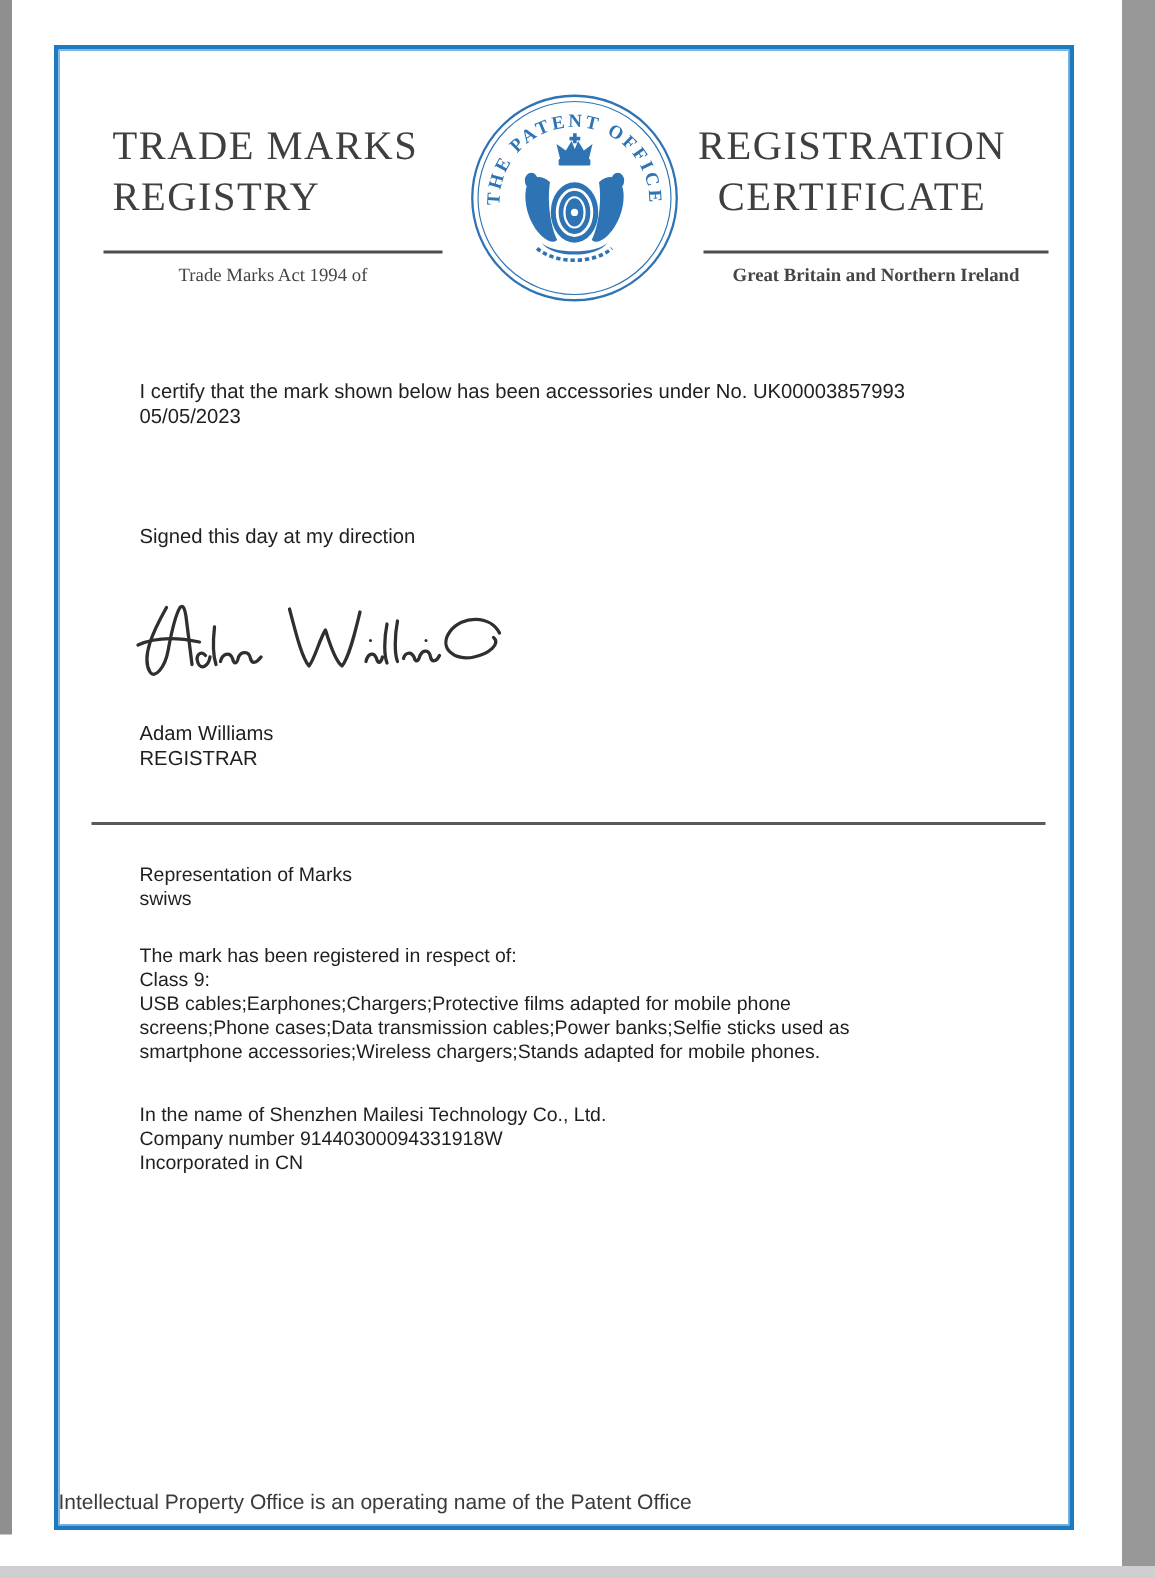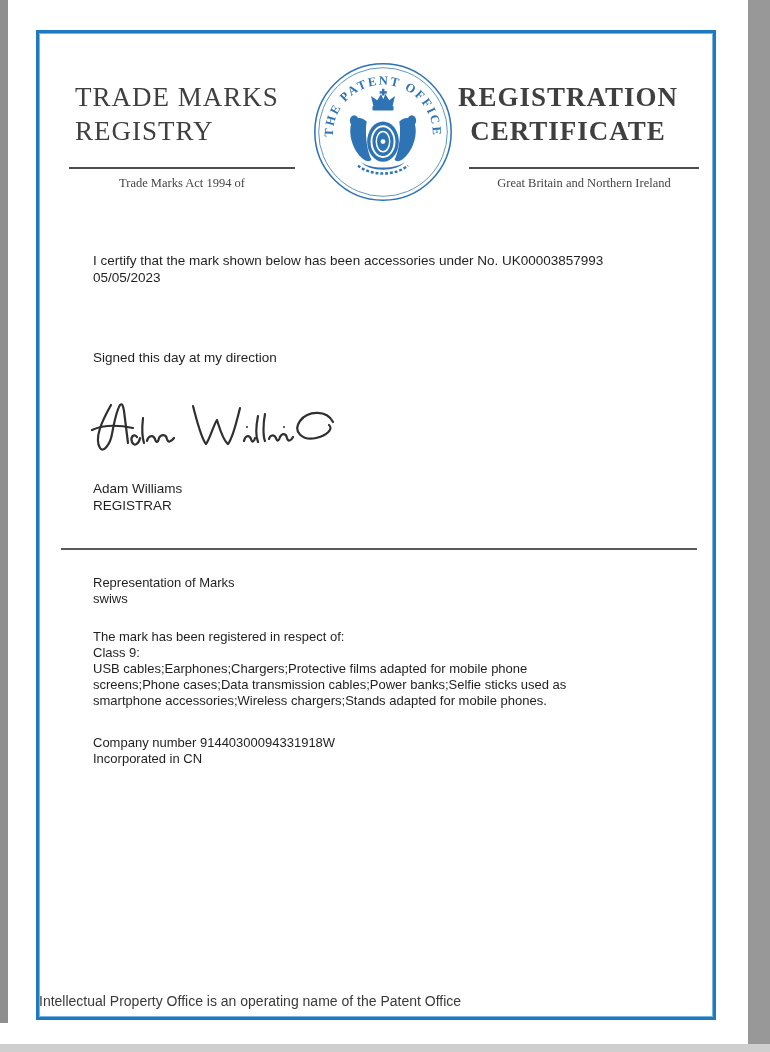--- a/index.html
+++ b/index.html
@@ -31,33 +31,33 @@
     box-shadow: inset 0 0 0 1px #7ab4e0;
   }
   
   .hdr-title {
     position: absolute;
     font-family: "Liberation Serif", serif;
     font-size: 27px; line-height: 1.25; letter-spacing: 1px;
     color: #3f3f3f;
   }
   .hdr-left-title { left: 36px; top: 48px; text-align: left; }
-  .hdr-right-title { right: 26px; top: 48px; width: 238px; text-align: center; font-weight: bold; }
+  .hdr-right-title { right: 26px; top: 48px; width: 238px; text-align: center; }
   .hdr-rule {
     position: absolute; top: 134px; height: 2px; background: #4d4d4d;
   }
   .hdr-rule-left { left: 30px; width: 226px; }
   .hdr-rule-right { right: 14px; width: 230px; }
   .hdr-sub {
     position: absolute; top: 143px;
     font-family: "Liberation Serif", serif;
     font-size: 12.5px; color: #454545; text-align: center;
   }
   .hdr-sub-left { left: 30px; width: 226px; }
-  .hdr-sub-right { right: 14px; width: 230px; }
+  .hdr-sub-right { right: 14px; width: 230px; font-weight: bold; }
   .seal {
     position: absolute; left: 272px; top: 27px; width: 144px; height: 144px;
   }
   
   .bodytext {
     position: absolute; left: 54px;
     font-size: 13.5px; line-height: 17px; color: #1f1f1f;
   }
   .certify-block { top: 219px; }
   .signed-line { top: 316px; }
@@ -181,19 +181,20 @@
 
   <div class="smalltext respect-block">
     <div>The mark has been registered in respect of:</div>
     <div>Class 9:</div>
     <div>USB cables;Earphones;Chargers;Protective films adapted for mobile phone</div>
     <div>screens;Phone cases;Data transmission cables;Power banks;Selfie sticks used as</div>
     <div>smartphone accessories;Wireless chargers;Stands adapted for mobile phones.</div>
   </div>
 
   <div class="smalltext owner-block">
+    <div>In the name of Shenzhen Mailesi Technology Co., Ltd.</div>
     <div>Company number 91440300094331918W</div>
     <div>Incorporated in CN</div>
   </div>
 
   <div class="footer-line">Intellectual Property Office is an operating name of the Patent Office</div>
 
 </div>
 
 </body></html>

